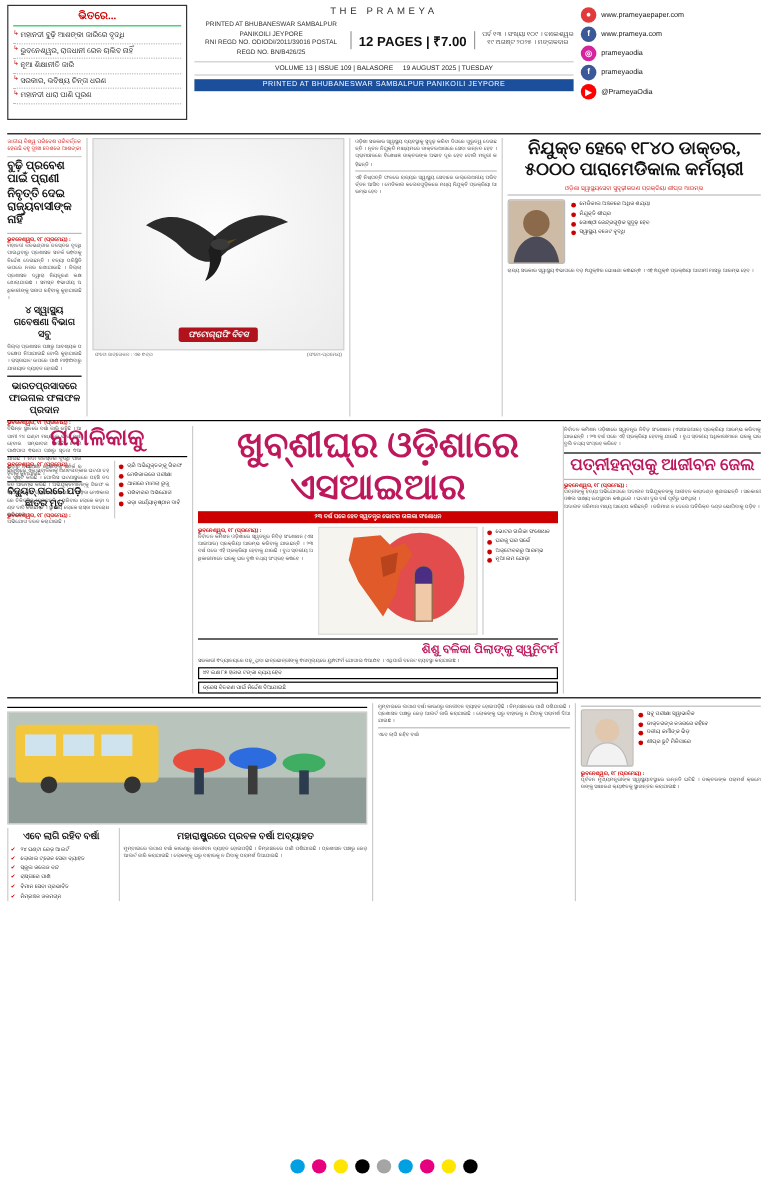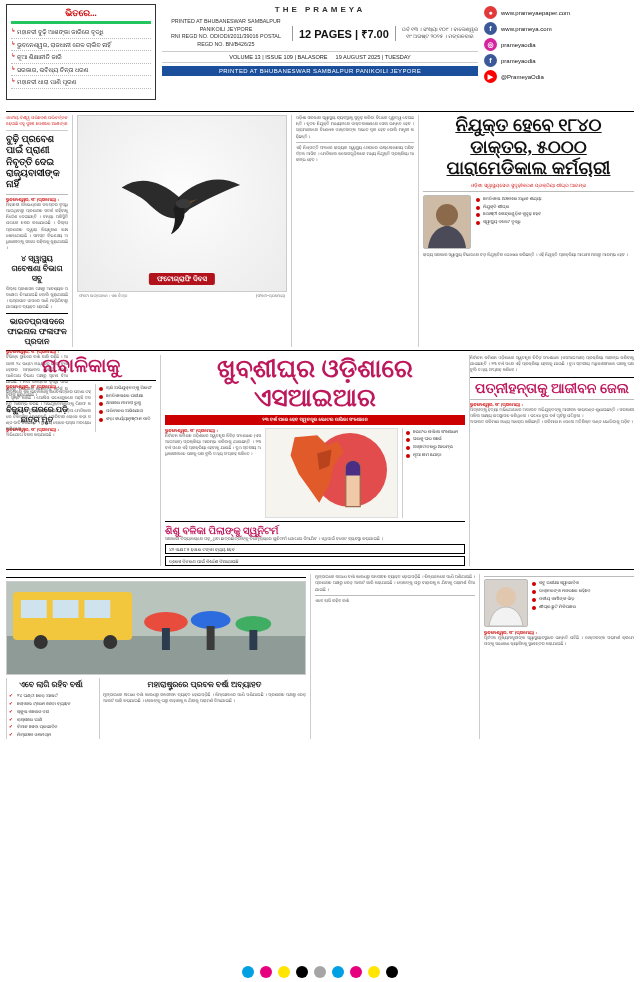--- a/index.html
+++ b/index.html
@@ -8,28 +8,28 @@
     background:#ffffff;
     font-family:"Liberation Sans",sans-serif;
     color:#111;
     overflow:hidden;
   }
   .page{position:relative;width:640px;height:982px;box-sizing:border-box;padding:4px 6px;}
 
   
   .masthead{display:flex;align-items:flex-start;gap:6px;height:104px;}
   .mh-left{width:150px;border:1px solid #333;box-sizing:border-box;padding:3px 4px;height:96px;}
-  .mh-left-title{font-size:9px;font-weight:bold;color:#c00;text-align:center;border-bottom:3px solid #22c55e;padding-bottom:2px;margin-bottom:2px;}
+  .mh-left-title{font-size:9px;font-weight:bold;color:#c00;text-align:center;border-bottom:1px solid #22c55e;padding-bottom:2px;margin-bottom:2px;}
   .mh-left ul{list-style:none;margin:0;padding:0;}
   .mh-left li{font-size:6.2px;line-height:1.55;border-bottom:1px dotted #bbb;padding:1px 0 1px 6px;position:relative;}
   .mh-left li:before{content:"\21B3";position:absolute;left:0;top:0px;font-size:5.5px;color:#c00;}
 
   .mh-center{flex:1;text-align:center;position:relative;}
   .logo{font-size:40px;font-weight:bold;color:#d4145a;letter-spacing:1px;line-height:1;margin-top:4px;font-family:"Liberation Serif",serif;}
-  .logo-sub{font-size:8px;letter-spacing:3px;color:#333;margin-top:1px;font-weight:bold;}
+  .logo-sub{font-size:8px;letter-spacing:3px;color:#333;margin-top:1px;}
   .mh-meta{display:flex;justify-content:flex-end;align-items:center;gap:6px;margin-top:4px;font-size:5.4px;color:#333;}
   .mh-meta .blk{max-width:120px;line-height:1.4;}
   .pages-badge{font-size:11px;font-weight:bold;color:#111;border-left:1px solid #999;border-right:1px solid #999;padding:0 6px;white-space:nowrap;}
   .mh-meta2{display:flex;justify-content:center;gap:8px;font-size:5.6px;color:#222;margin-top:3px;border-top:1px solid #ccc;border-bottom:1px solid #ccc;padding:2px 0;}
   .strap{background:#1b4f9c;color:#fff;font-size:6px;letter-spacing:.4px;padding:2px 0;margin-top:3px;}
 
   .mh-right{width:150px;display:flex;flex-direction:column;gap:3px;padding-top:2px;}
   .social{display:flex;align-items:center;gap:4px;font-size:6px;color:#111;}
   .sic{width:13px;height:13px;border-radius:50%;display:flex;align-items:center;justify-content:center;color:#fff;font-size:7px;font-weight:bold;flex:0 0 13px;}
   .sic.web{background:#e23a3a;}
@@ -38,21 +38,21 @@
   .sic.fb{background:#3b5998;}
   .sic.yt{background:#ff0000;}
 
   
   .rule{border-top:1px solid #000;margin:3px 0;}
   .thin{border-top:1px solid #bbb;margin:2px 0;}
   .col-rule{border-left:1px solid #ccc;}
   .odia{font-family:"Liberation Serif",serif;}
 
   .hl{font-weight:bold;color:#be185d;text-align:center;line-height:1.15;}
-  .hl-xl{font-size:25px;}
+  .hl-xl{font-size:30px;}
   .hl-lg{font-size:19px;}
   .hl-md{font-size:14px;}
   .hl-sm{font-size:10px;}
 
   .body-txt{font-size:4.3px;line-height:1.45;text-align:justify;color:#333;
             word-break:break-all;}
   .byline{font-size:4.6px;color:#c00;font-weight:bold;}
   .cap{font-size:4.2px;color:#555;padding:1px 2px;}
 
   
@@ -61,23 +61,23 @@
   .t-c2{width:210px;}
   .t-c3{width:118px;}
   .t-c4{flex:1;}
 
   .kicker{font-size:4.6px;color:#c00;text-align:center;line-height:1.4;border-bottom:1px solid #ccc;padding-bottom:2px;}
   .c1-head{font-size:9.5px;font-weight:bold;text-align:left;line-height:1.2;margin:3px 0;}
 
   .eagle-box{height:175px;border:1px solid #ccc;position:relative;background:
      radial-gradient(circle at 50% 45%, #fdfdfd 0%, #f2f2f2 60%, #ebebeb 100%);}
   .eagle{position:absolute;left:18%;top:26%;width:64%;height:46%;}
-  .photo-day-badge{position:absolute;left:50%;transform:translateX(-50%);bottom:6px;background:#b2121c;color:#fff;font-size:7px;padding:2px 8px;font-weight:bold;border-radius:2px;}
-
-  .t4-head{font-size:18px;font-weight:bold;text-align:center;line-height:1.2;color:#111;text-decoration:underline;}
+  .photo-day-badge{position:absolute;left:50%;transform:translateX(-50%);bottom:6px;background:#b2121c;color:#fff;font-size:7px;padding:2px 8px;font-weight:bold;border-radius:2px;font-style:italic;}
+
+  .t4-head{font-size:15px;font-weight:bold;text-align:center;line-height:1.2;color:#111;}
   .t4-sub{font-size:5px;text-align:center;color:#c00;margin-top:3px;}
   .portrait{width:46px;height:52px;background:linear-gradient(#d9c8b4,#b99d80);border:1px solid #bbb;border-radius:2px;position:relative;overflow:hidden;}
   .bullets{font-size:4.6px;line-height:1.7;}
   .bullets div{position:relative;padding-left:7px;}
   .bullets div:before{content:"";position:absolute;left:0;top:3px;width:4px;height:4px;background:#c00;border-radius:50%;}
 
   
   .mid{display:flex;gap:4px;margin-top:4px;}
   .m1{width:150px;}
   .m2{width:300px;}
@@ -282,21 +282,21 @@
         <div style="width:62px" class="col-rule">
           <div class="bullets odia" style="padding-left:3px">
             <div>ଭୋଟର ତାଲିକା ସଂଶୋଧନ</div>
             <div>ଘରକୁ ଘର ସର୍ଭେ</div>
             <div>ଅକ୍ଟୋବରରୁ ଆରମ୍ଭ</div>
             <div>ନୂଆ ନାମ ଯୋଡ଼ା</div>
           </div>
         </div>
       </div>
       <div class="rule"></div>
-      <div class="hl hl-sm odia" style="text-align:left">ଶିଶୁ ବଳିକା ପିଲାଙ୍କୁ ସ୍ୱୁନିଟର୍ମ</div>
+      <div class="hl hl-sm odia" style="text-align:right">ଶିଶୁ ବଳିକା ପିଲାଙ୍କୁ ସ୍ୱୁନିଟର୍ମ</div>
       <div class="body-txt odia">ସରକାରୀ ବିଦ୍ୟାଳୟରେ ପଢ଼ୁଥିବା ଛାତ୍ରଛାତ୍ରୀଙ୍କୁ ବିନାମୂଲ୍ୟରେ ୟୁନିଫର୍ମ ଯୋଗାଇ ଦିଆଯିବ । ଏଥିପାଇଁ ବଜେଟ ବ୍ୟବସ୍ଥା କରାଯାଇଛି ।</div>
       <div class="ftbar odia">୪୧ ଲକ୍ଷ ୮୫ ହଜାର ଟଙ୍କା ବ୍ୟୟ ହେବ</div>
       <div class="ftbar odia">ଡ୍ରେସ ବିତରଣ ପାଇଁ ନିର୍ଦ୍ଦେଶ ଦିଆଯାଇଛି</div>
     </div>
 
     <div class="m3 col-rule" style="padding-left:0">
       <div class="body-txt odia">ନିର୍ବାଚନ କମିଶନ ଓଡ଼ିଶାରେ ସ୍ୱତନ୍ତ୍ର ନିବିଡ଼ ସଂଶୋଧନ (ଏସଆଇଆର) ପ୍ରକ୍ରିୟା ଆରମ୍ଭ କରିବାକୁ ଯାଉଛନ୍ତି । ୨୩ ବର୍ଷ ପରେ ଏହି ପ୍ରକ୍ରିୟା ହେବାକୁ ଯାଉଛି । ବୁଥ ସ୍ତରୀୟ ଅଧିକାରୀମାନେ ଘରକୁ ଘର ବୁଲି ତଥ୍ୟ ସଂଗ୍ରହ କରିବେ ।</div>
       <div class="rule"></div>
       <div class="hl hl-md odia">ପତ୍ନୀହନ୍ତାକୁ ଆଜୀବନ ଜେଲ</div>
       <div class="thin"></div>

